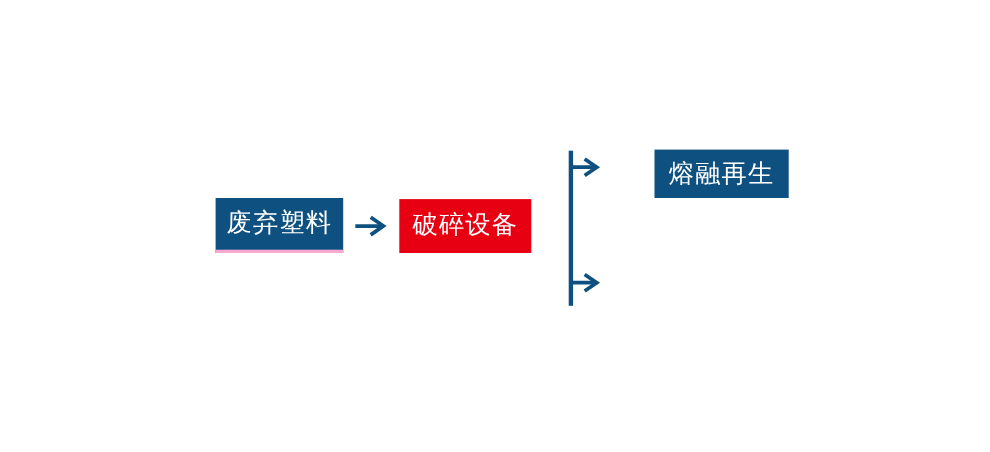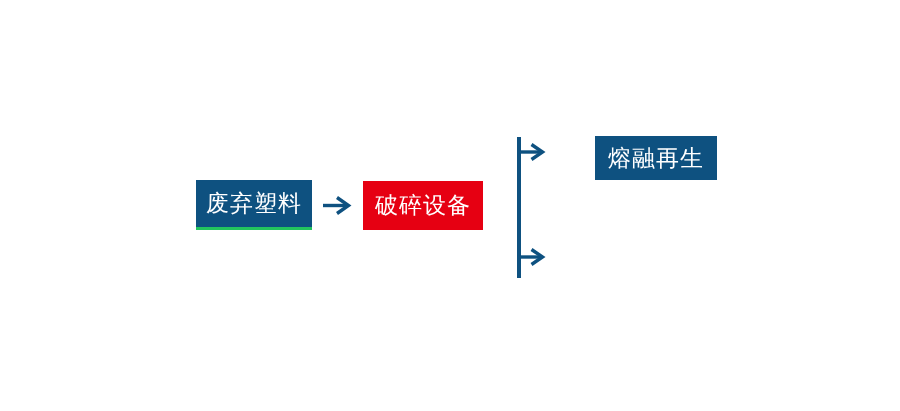--- a/index.html
+++ b/index.html
@@ -31,21 +31,21 @@
     justify-content: center;
     color: #ffffff;
     font-size: 23px;
     letter-spacing: 1px;
     line-height: 1;
     white-space: nowrap;
     box-sizing: border-box;
   }
   .node.blue { background: #0E5180; }
   .node.red  { background: #E60012; }
-  .node.red-underline { border-bottom: 3px solid #22c55e; }
+  .node.red-underline { border-bottom: 3px solid #f9a8d4; }
 
   #node-waste { left: 196px; top: 180px; width: 116px; height: 50px; }
   #node-crush { left: 363px; top: 181px; width: 120px; height: 49px; text-align: center; }
   #node-melt  { left: 557px; top: 136px; width: 122px; height: 44px; margin-left: 38px; }
   #node-pyro  { left: 557px; top: 233px; width: 122px; height: 44px; }
 
   
   .vline {
     position: absolute;
     left: 517px;

